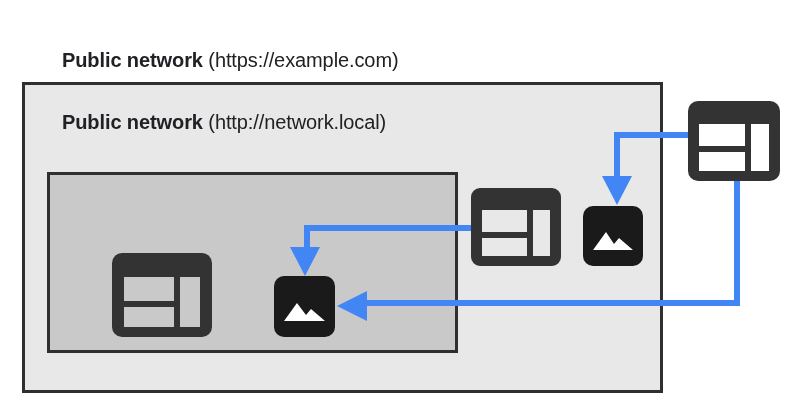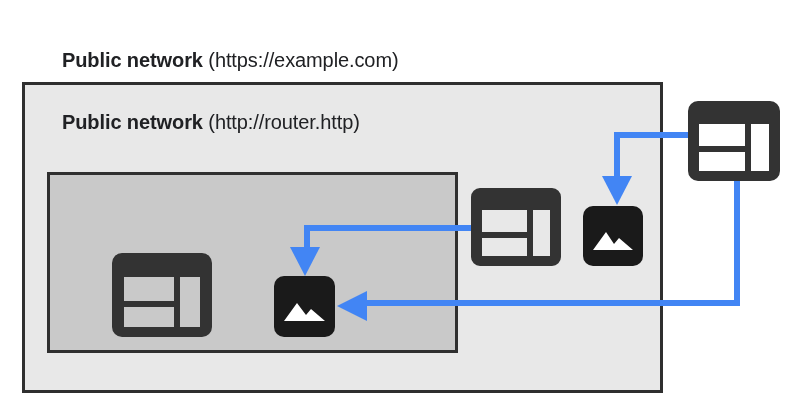--- a/index.html
+++ b/index.html
@@ -92,21 +92,21 @@
 <div id="diagram-root">
 
   <div class="zone-box" id="public-zone-box"></div>
   <div class="zone-box" id="private-zone-box"></div>
 
   <div class="zone-title" id="public-title">
     <span class="t-bold">Public network</span><span class="t-reg"> (https://example.com)</span>
   </div>
 
   <div class="zone-title" id="private-title">
-    <span class="t-bold">Public network</span><span class="t-reg"> (http://router.http)</span>
+    <span class="t-bold">Public network</span><span class="t-reg"> (http://network.local)</span>
   </div>
 
 
   <div class="icon-node" id="local-browser-icon">
     <svg width="100" height="84" viewBox="0 0 100 84" aria-hidden="true">
       <path fill="#333333" fill-rule="evenodd" d="M10,0 H90 A10,10 0 0 1 100,10 V74 A10,10 0 0 1 90,84 H10 A10,10 0 0 1 0,74 V10 A10,10 0 0 1 10,0 Z
                M12,24 H62 V48 H12 Z
                M12,54 H62 V74 H12 Z
                M68,24 H88 V74 H68 Z"></path>
     </svg>

